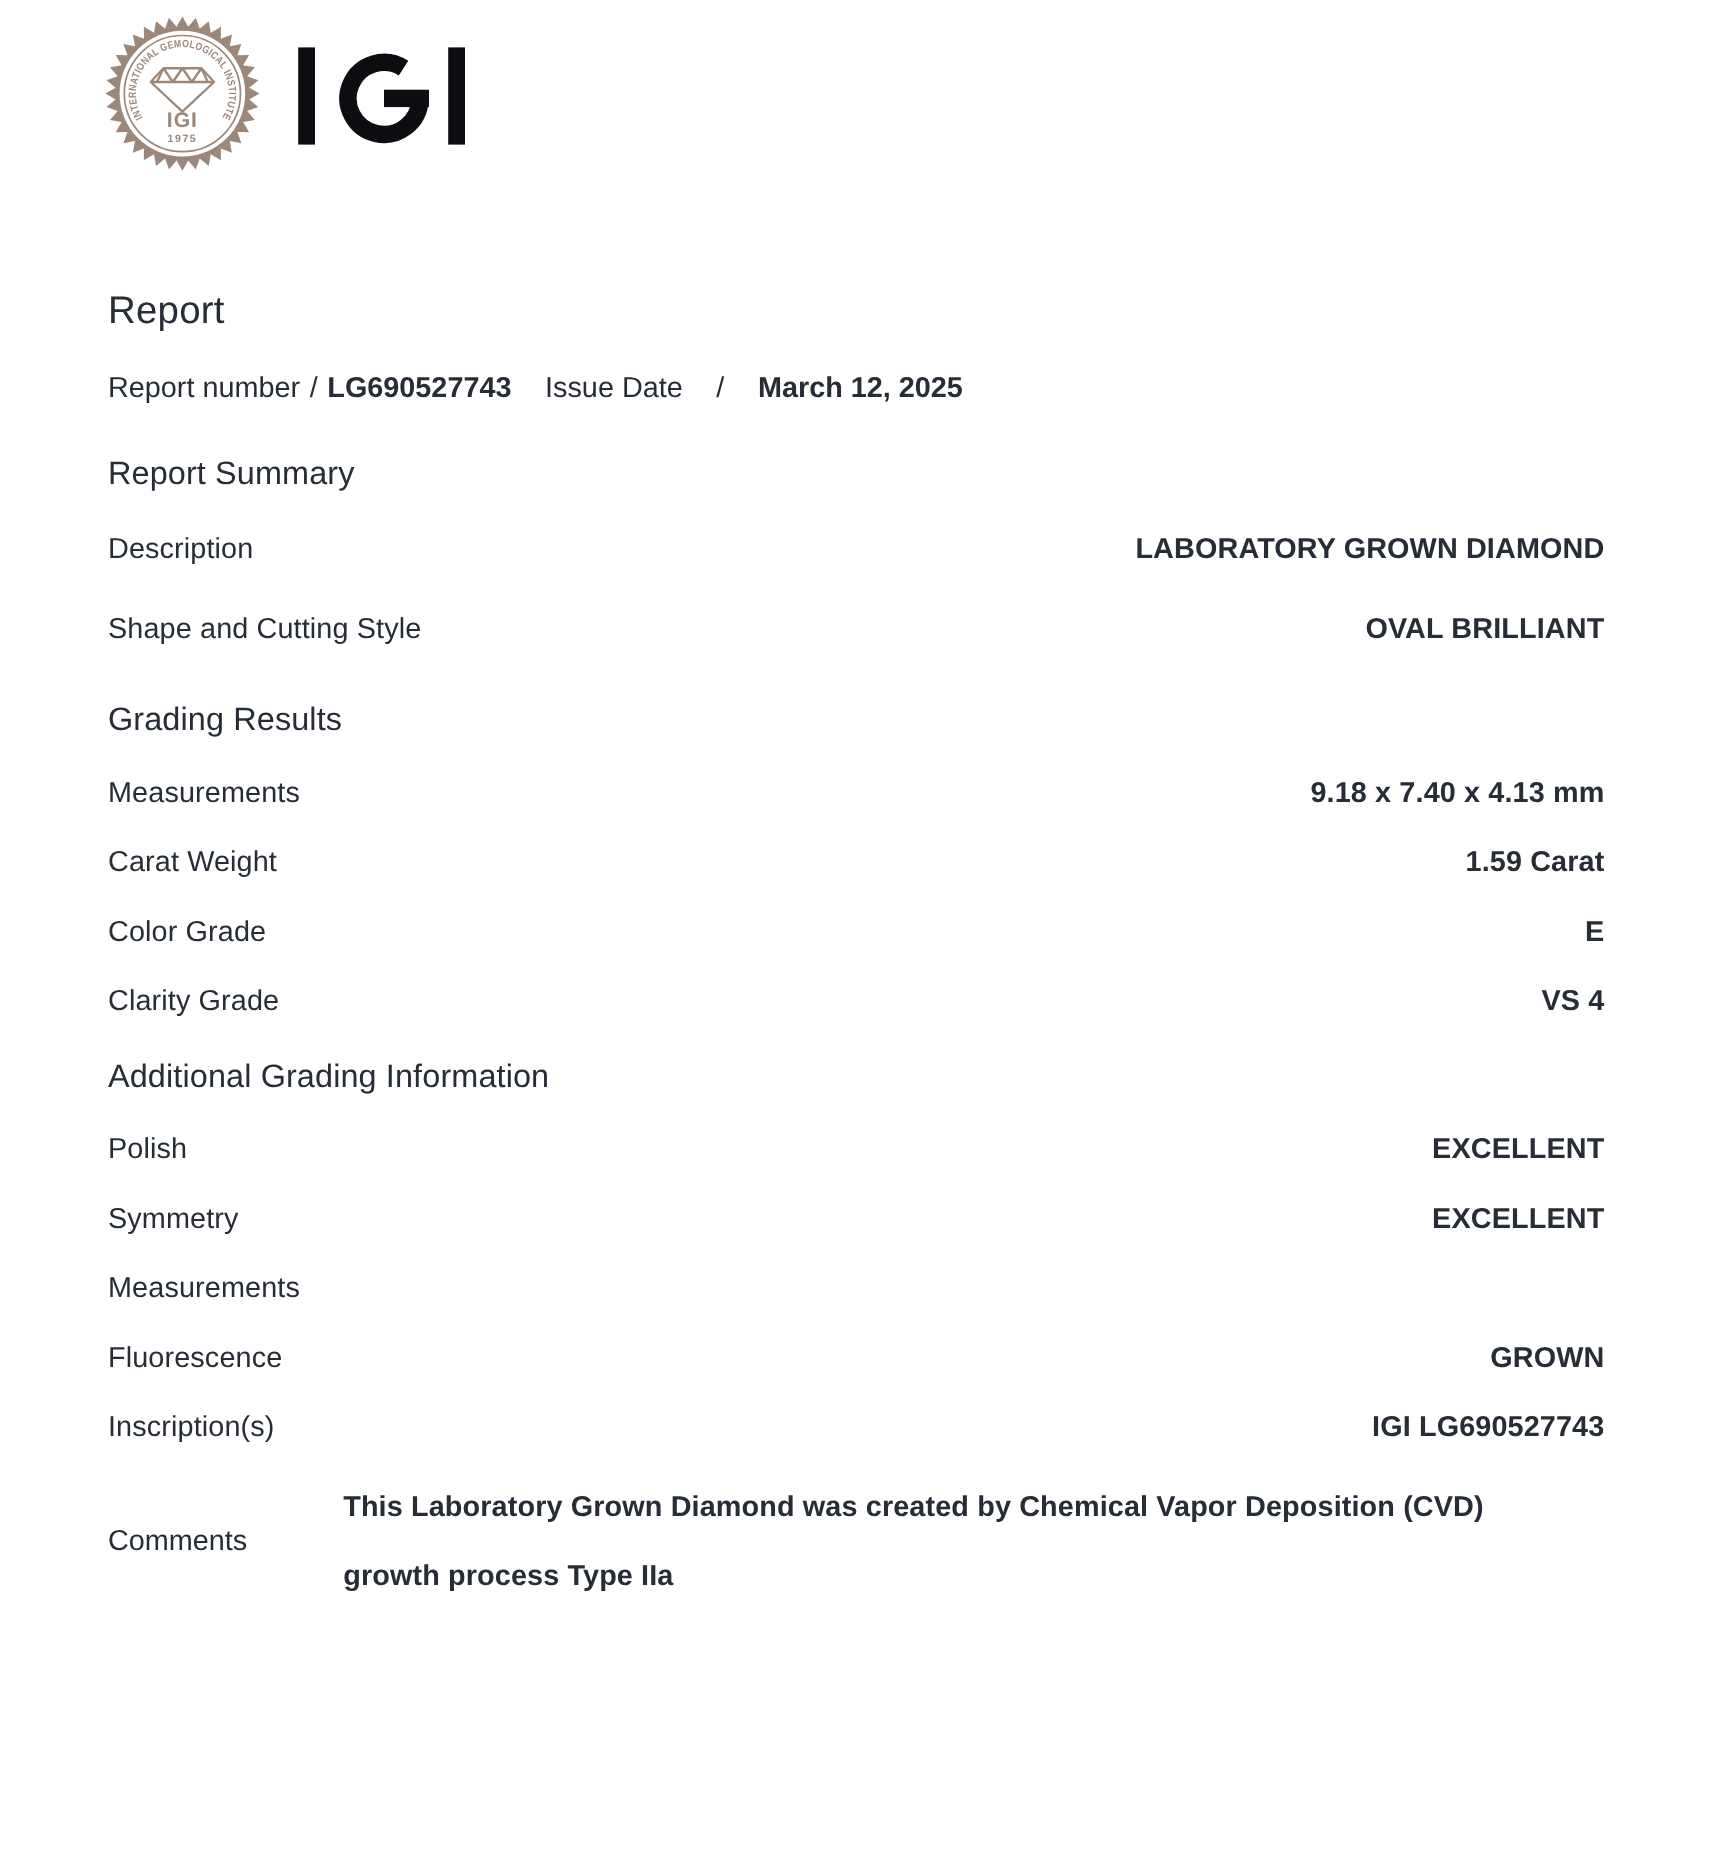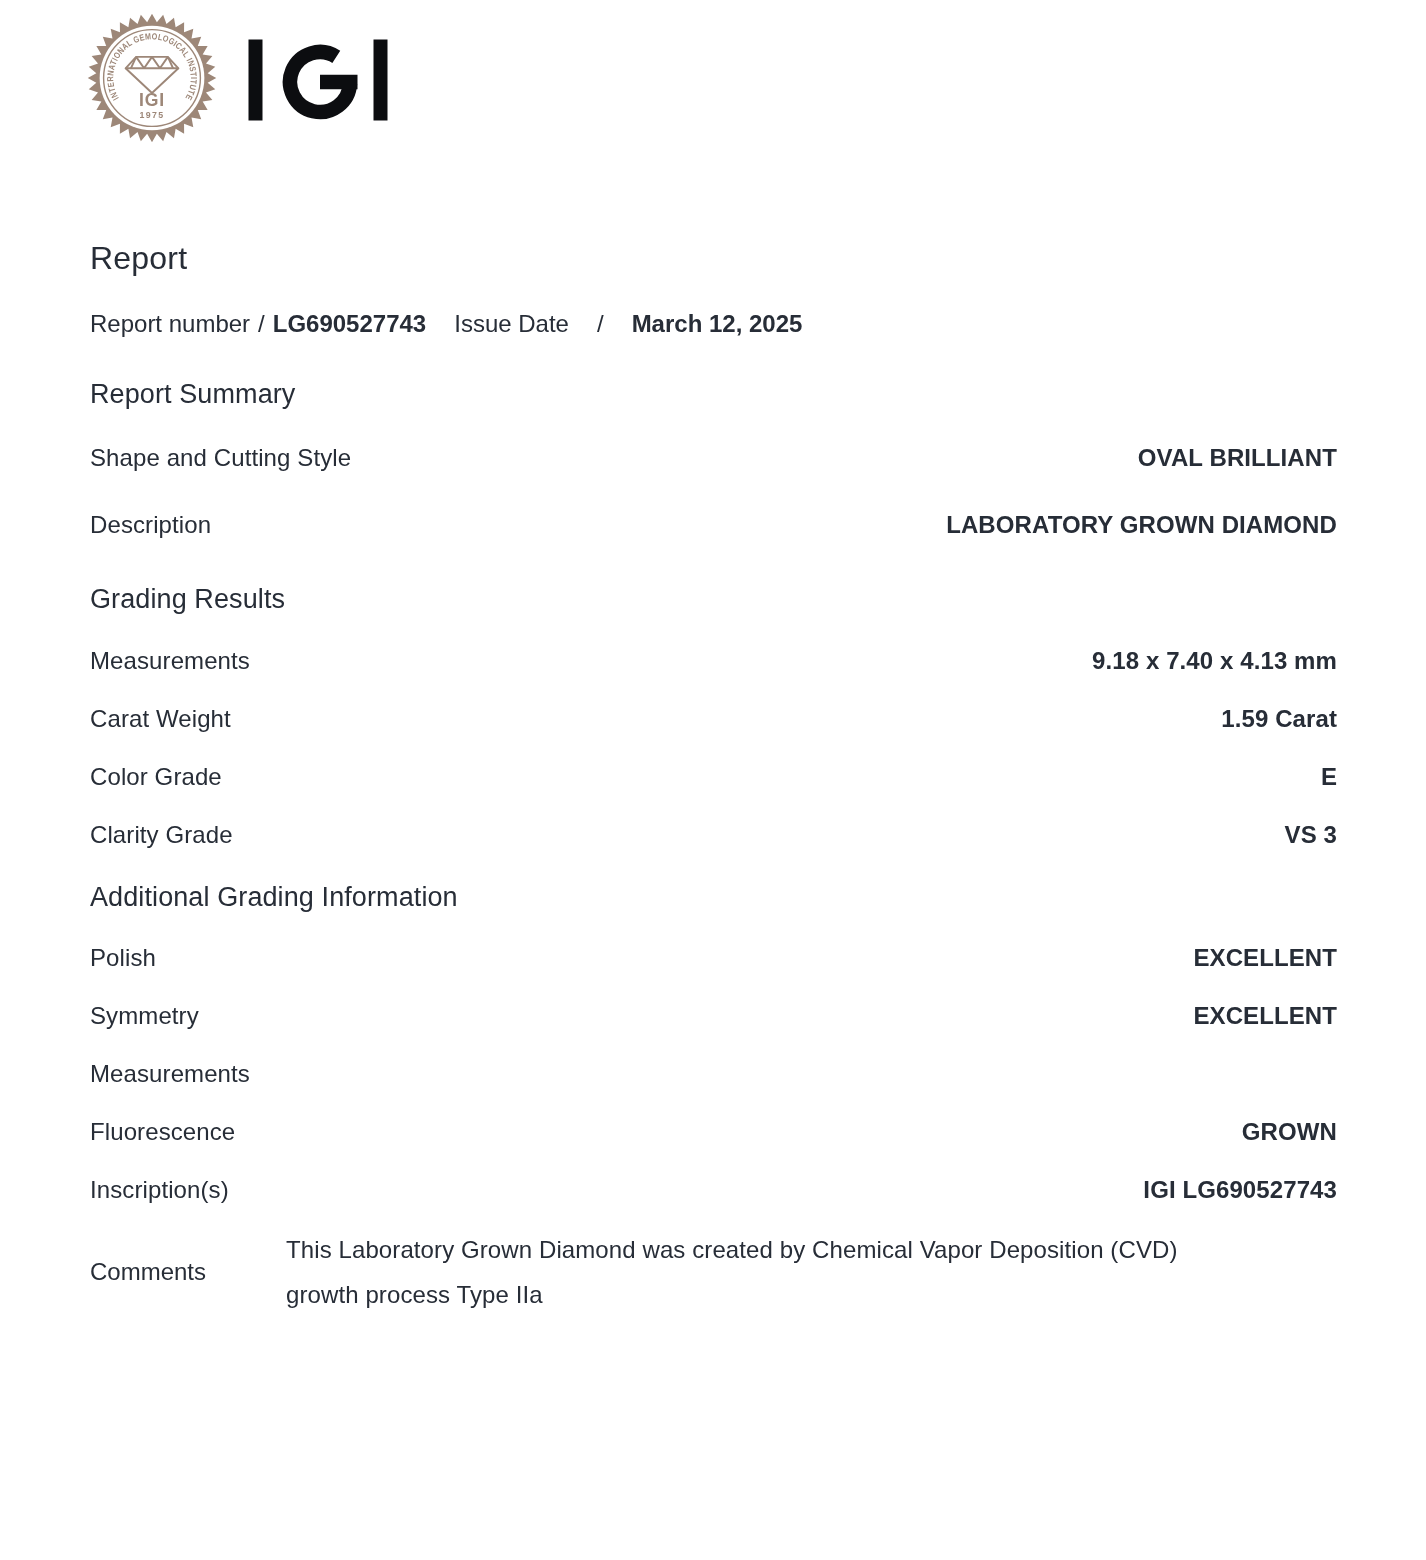--- a/index.html
+++ b/index.html
@@ -63,21 +63,21 @@
   .comments-row{
     display:flex;align-items:center;
     font-size:24px;
     margin-top:-6px;
   }
   .comments-label{
     flex:0 0 196px;
     font-weight:400;line-height:34px;
   }
   .comments-value{
-    font-weight:400;line-height:45px;
+    font-weight:700;line-height:58px;
     max-width:960px;
     letter-spacing:.1px;
   }
 </style>
 </head>
 <body>
 
 <div class="page">
 
   <header class="brand">
@@ -117,46 +117,46 @@
     <span class="grp2">
       <span>Issue Date</span>
       <span class="sep">/</span>
       <span class="val">March 12, 2025</span>
     </span>
   </div>
 
   <section class="sec-summary">
     <h2>Report Summary</h2>
     <div class="kv-row">
+      <span class="kv-label">Description</span>
+      <span class="kv-value">LABORATORY GROWN DIAMOND</span>
+    </div>
+    <div class="kv-row">
       <span class="kv-label">Shape and Cutting Style</span>
       <span class="kv-value">OVAL BRILLIANT</span>
-    </div>
-    <div class="kv-row">
-      <span class="kv-label">Description</span>
-      <span class="kv-value">LABORATORY GROWN DIAMOND</span>
     </div>
   </section>
 
   <section class="sec-grading">
     <h2>Grading Results</h2>
     <div class="kv-row">
       <span class="kv-label">Measurements</span>
       <span class="kv-value">9.18 x 7.40 x 4.13 mm</span>
     </div>
     <div class="kv-row">
       <span class="kv-label">Carat Weight</span>
       <span class="kv-value">1.59 Carat</span>
     </div>
     <div class="kv-row">
       <span class="kv-label">Color Grade</span>
       <span class="kv-value">E</span>
     </div>
     <div class="kv-row">
       <span class="kv-label">Clarity Grade</span>
-      <span class="kv-value">VS 3</span>
+      <span class="kv-value">VS 4</span>
     </div>
   </section>
 
   <section class="sec-additional">
     <h2>Additional Grading Information</h2>
     <div class="kv-row">
       <span class="kv-label">Polish</span>
       <span class="kv-value">EXCELLENT</span>
     </div>
     <div class="kv-row">

